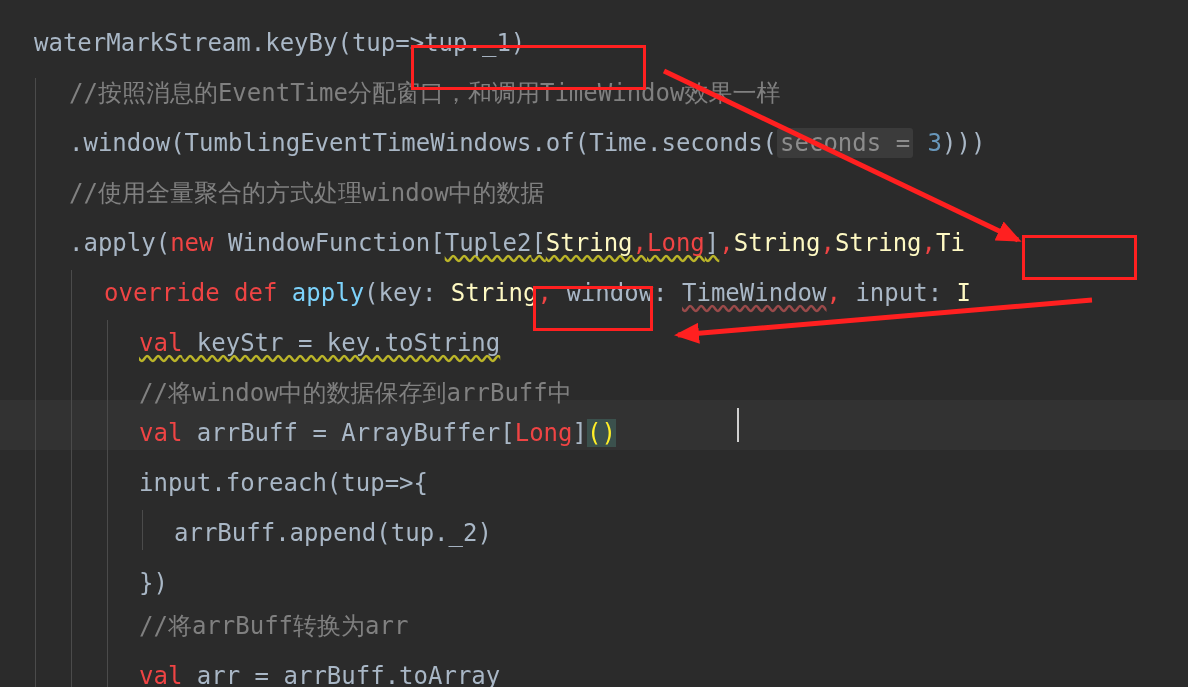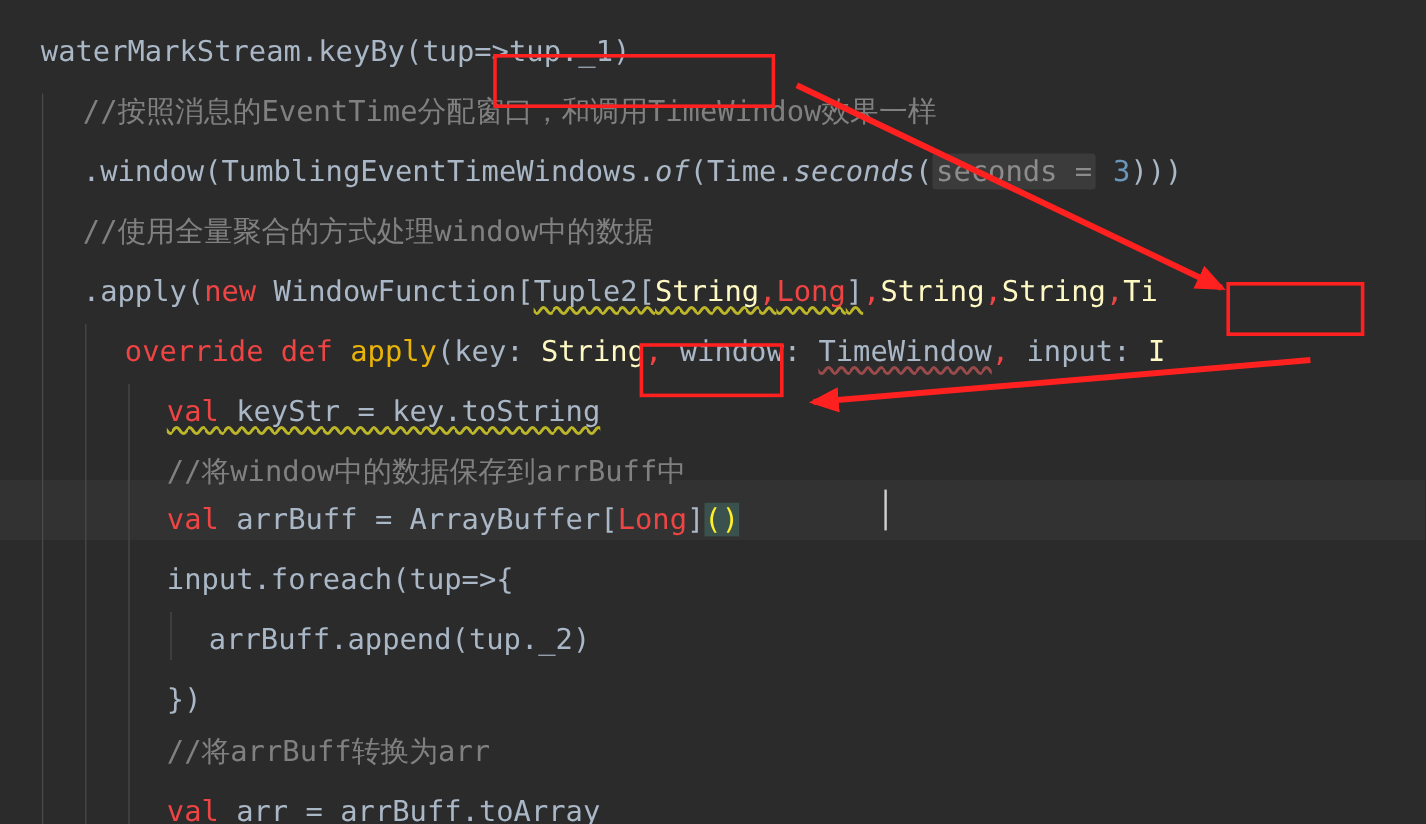--- a/index.html
+++ b/index.html
@@ -54,24 +54,24 @@
     position: absolute;
     width: 1px;
     background: #4b4b4b;
   }
 
   
   .t-plain    { color: #a9b7c6; }
   .t-kw       { color: #ef4444; }
   .t-type     { color: #fef9c3; }
   .t-comment  { color: #808080; }
-  .t-method   { color: #eab308; }
+  .t-method   { color: #7dd3fc; }
   .t-num      { color: #6897bb; }
   .t-paren-hl { color: #ffef28; background: #3b514d; }
-  .t-italic   { font-style: italic; }
+  .t-italic   { }
 
   
   .hint {
     color: #8c8c8c;
     background: #3b3b3b;
     border-radius: 3px;
     padding: 1px 3px;
   }
 
   

